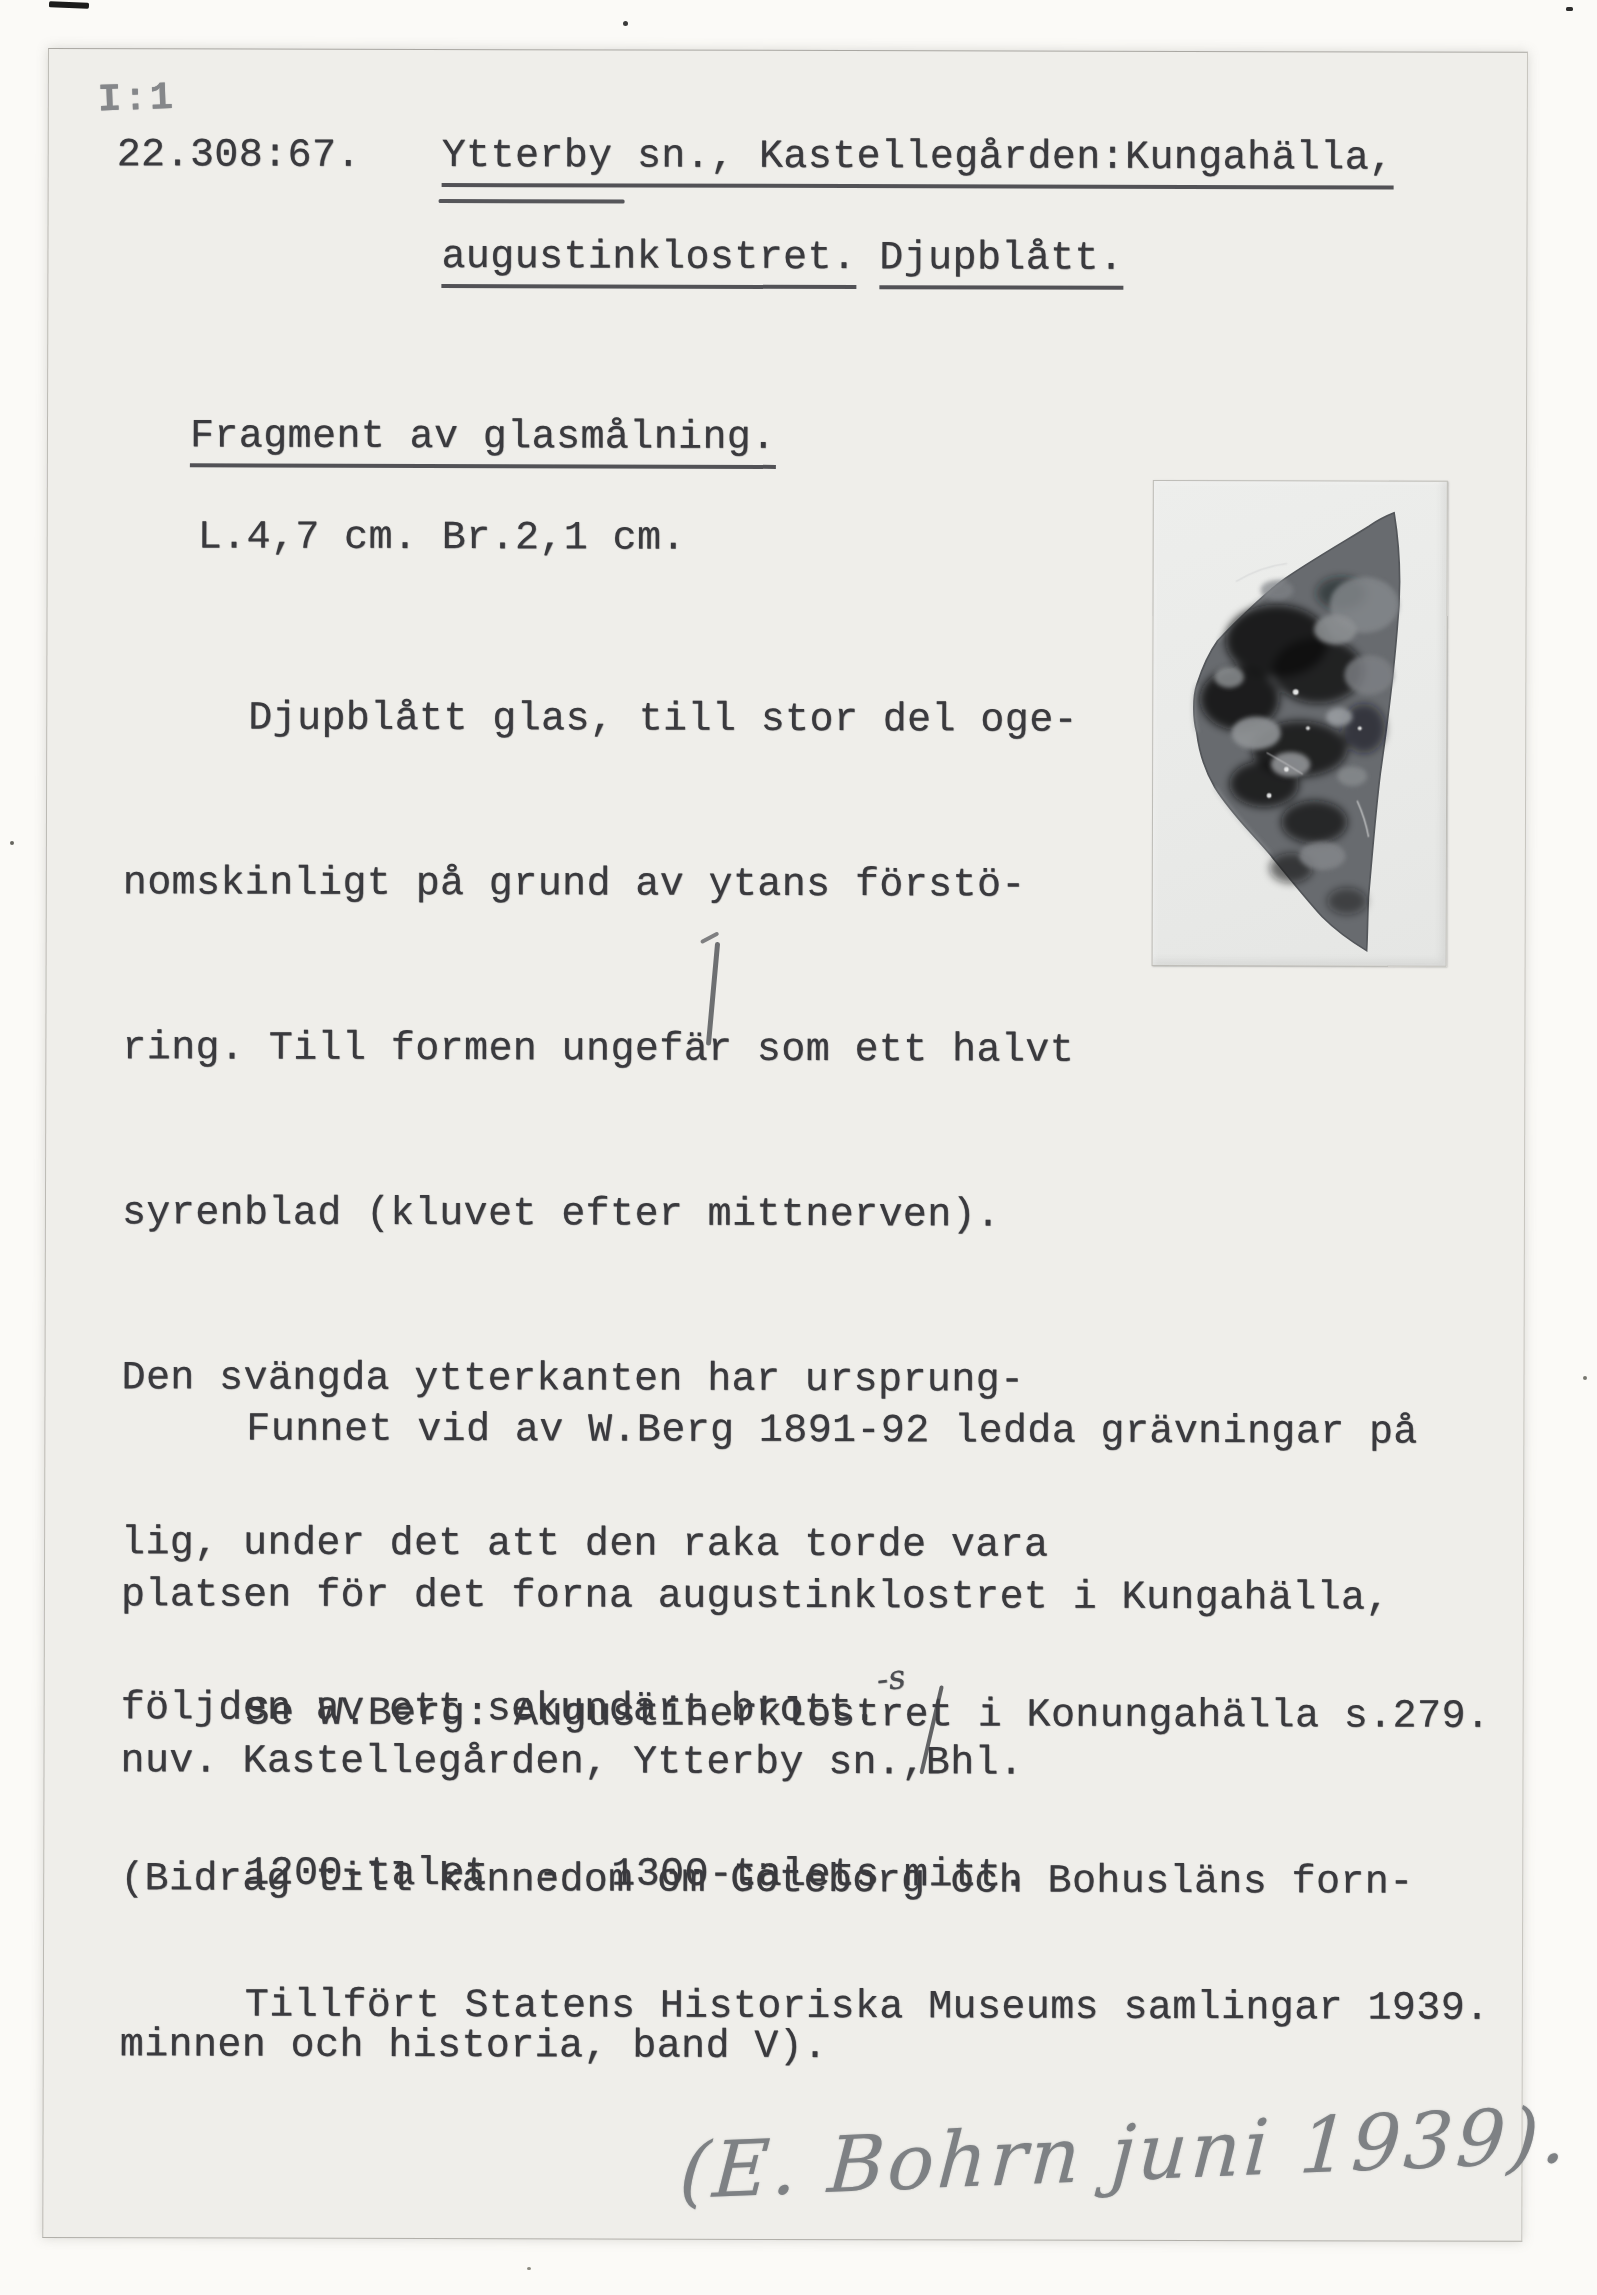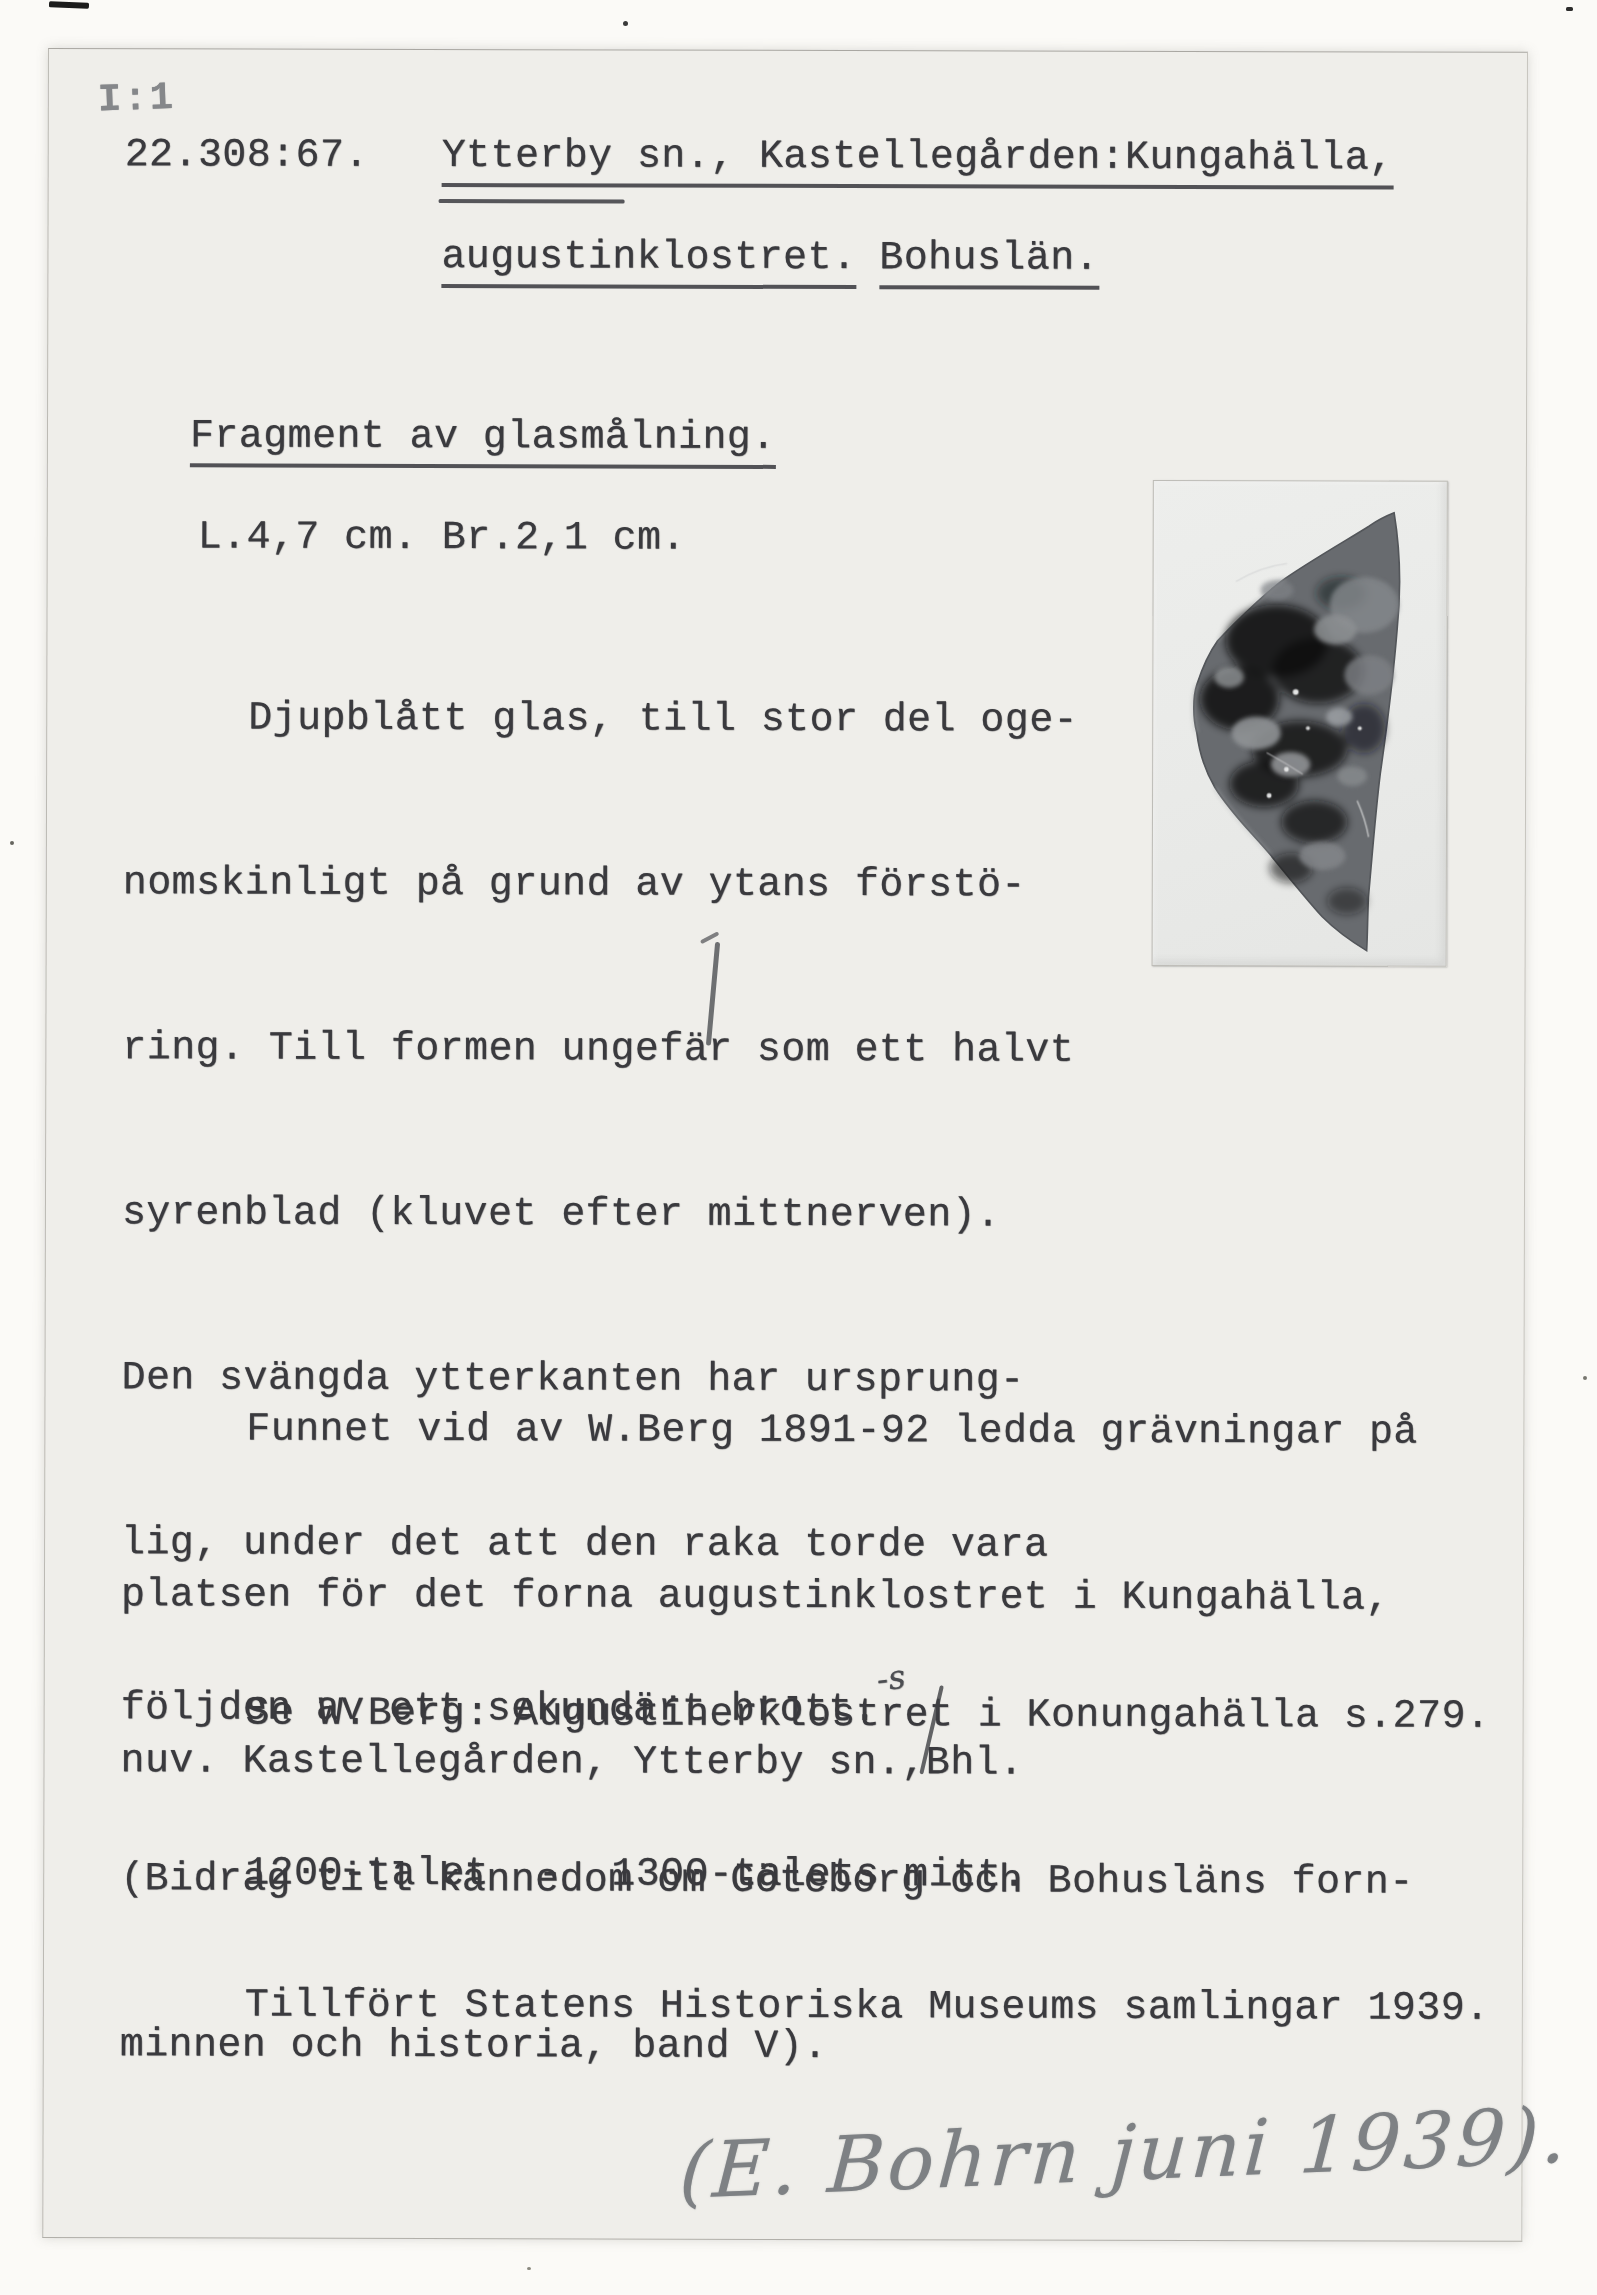--- a/index.html
+++ b/index.html
@@ -30,21 +30,21 @@
     text-shadow:0.5px 0.5px 0.8px rgba(58,58,62,.55), -0.3px 0 0.7px rgba(58,58,62,.3);
   }
   .ul{border-bottom:4.1px solid rgba(48,48,54,.82);padding-bottom:5px;}
   .pencil{
     position:absolute;left:49px;top:28px;
     font-size:39px;font-weight:bold;letter-spacing:2.5px;
     color:#85878a;transform:rotate(-2deg);
     text-shadow:0 0 0.8px rgba(120,122,125,.8);
     white-space:pre;
   }
-  .inv{left:76px;top:86px;}
+  .inv{left:68px;top:86px;}
   .hdr1{left:393px;top:86px;}
   .hdr2{left:393px;top:187px;}
   .hdr2 .ul:first-child{margin-right:23px;}
   .uline2{
     position:absolute;left:390px;top:149px;width:186px;height:4.1px;
     background:rgba(48,48,54,.8);border-radius:1.6px;
   }
   .title{left:142px;top:367px;}
   .dims{left:150px;top:468px;}
   .para{position:absolute;}
@@ -114,21 +114,21 @@
   <div class="card">
 
     <div class="pencil">I:1</div>
 
     <div class="typed inv">22.308:67.</div>
 
     <div class="typed hdr1"><span class="ul">Ytterby sn., Kastellegården:Kungahälla,</span></div>
 
     <div class="uline2"></div>
 
-    <div class="typed hdr2"><span class="ul">augustinklostret.</span><span class="ul">Bohuslän.</span></div>
+    <div class="typed hdr2"><span class="ul">augustinklostret.</span><span class="ul">Djupblått.</span></div>
 
     <div class="typed title"><span class="ul">Fragment av glasmålning.</span></div>
 
     <div class="typed dims">L.4,7 cm. Br.2,1 cm.</div>
 
     <div class="typed para p1">
       <div class="tline ind">Djupblått glas, till stor del oge-</div>
       <div class="tline">nomskinligt på grund av ytans förstö-</div>
       <div class="tline">ring. Till formen ungefär som ett halvt</div>
       <div class="tline">syrenblad (kluvet efter mittnerven).</div>

